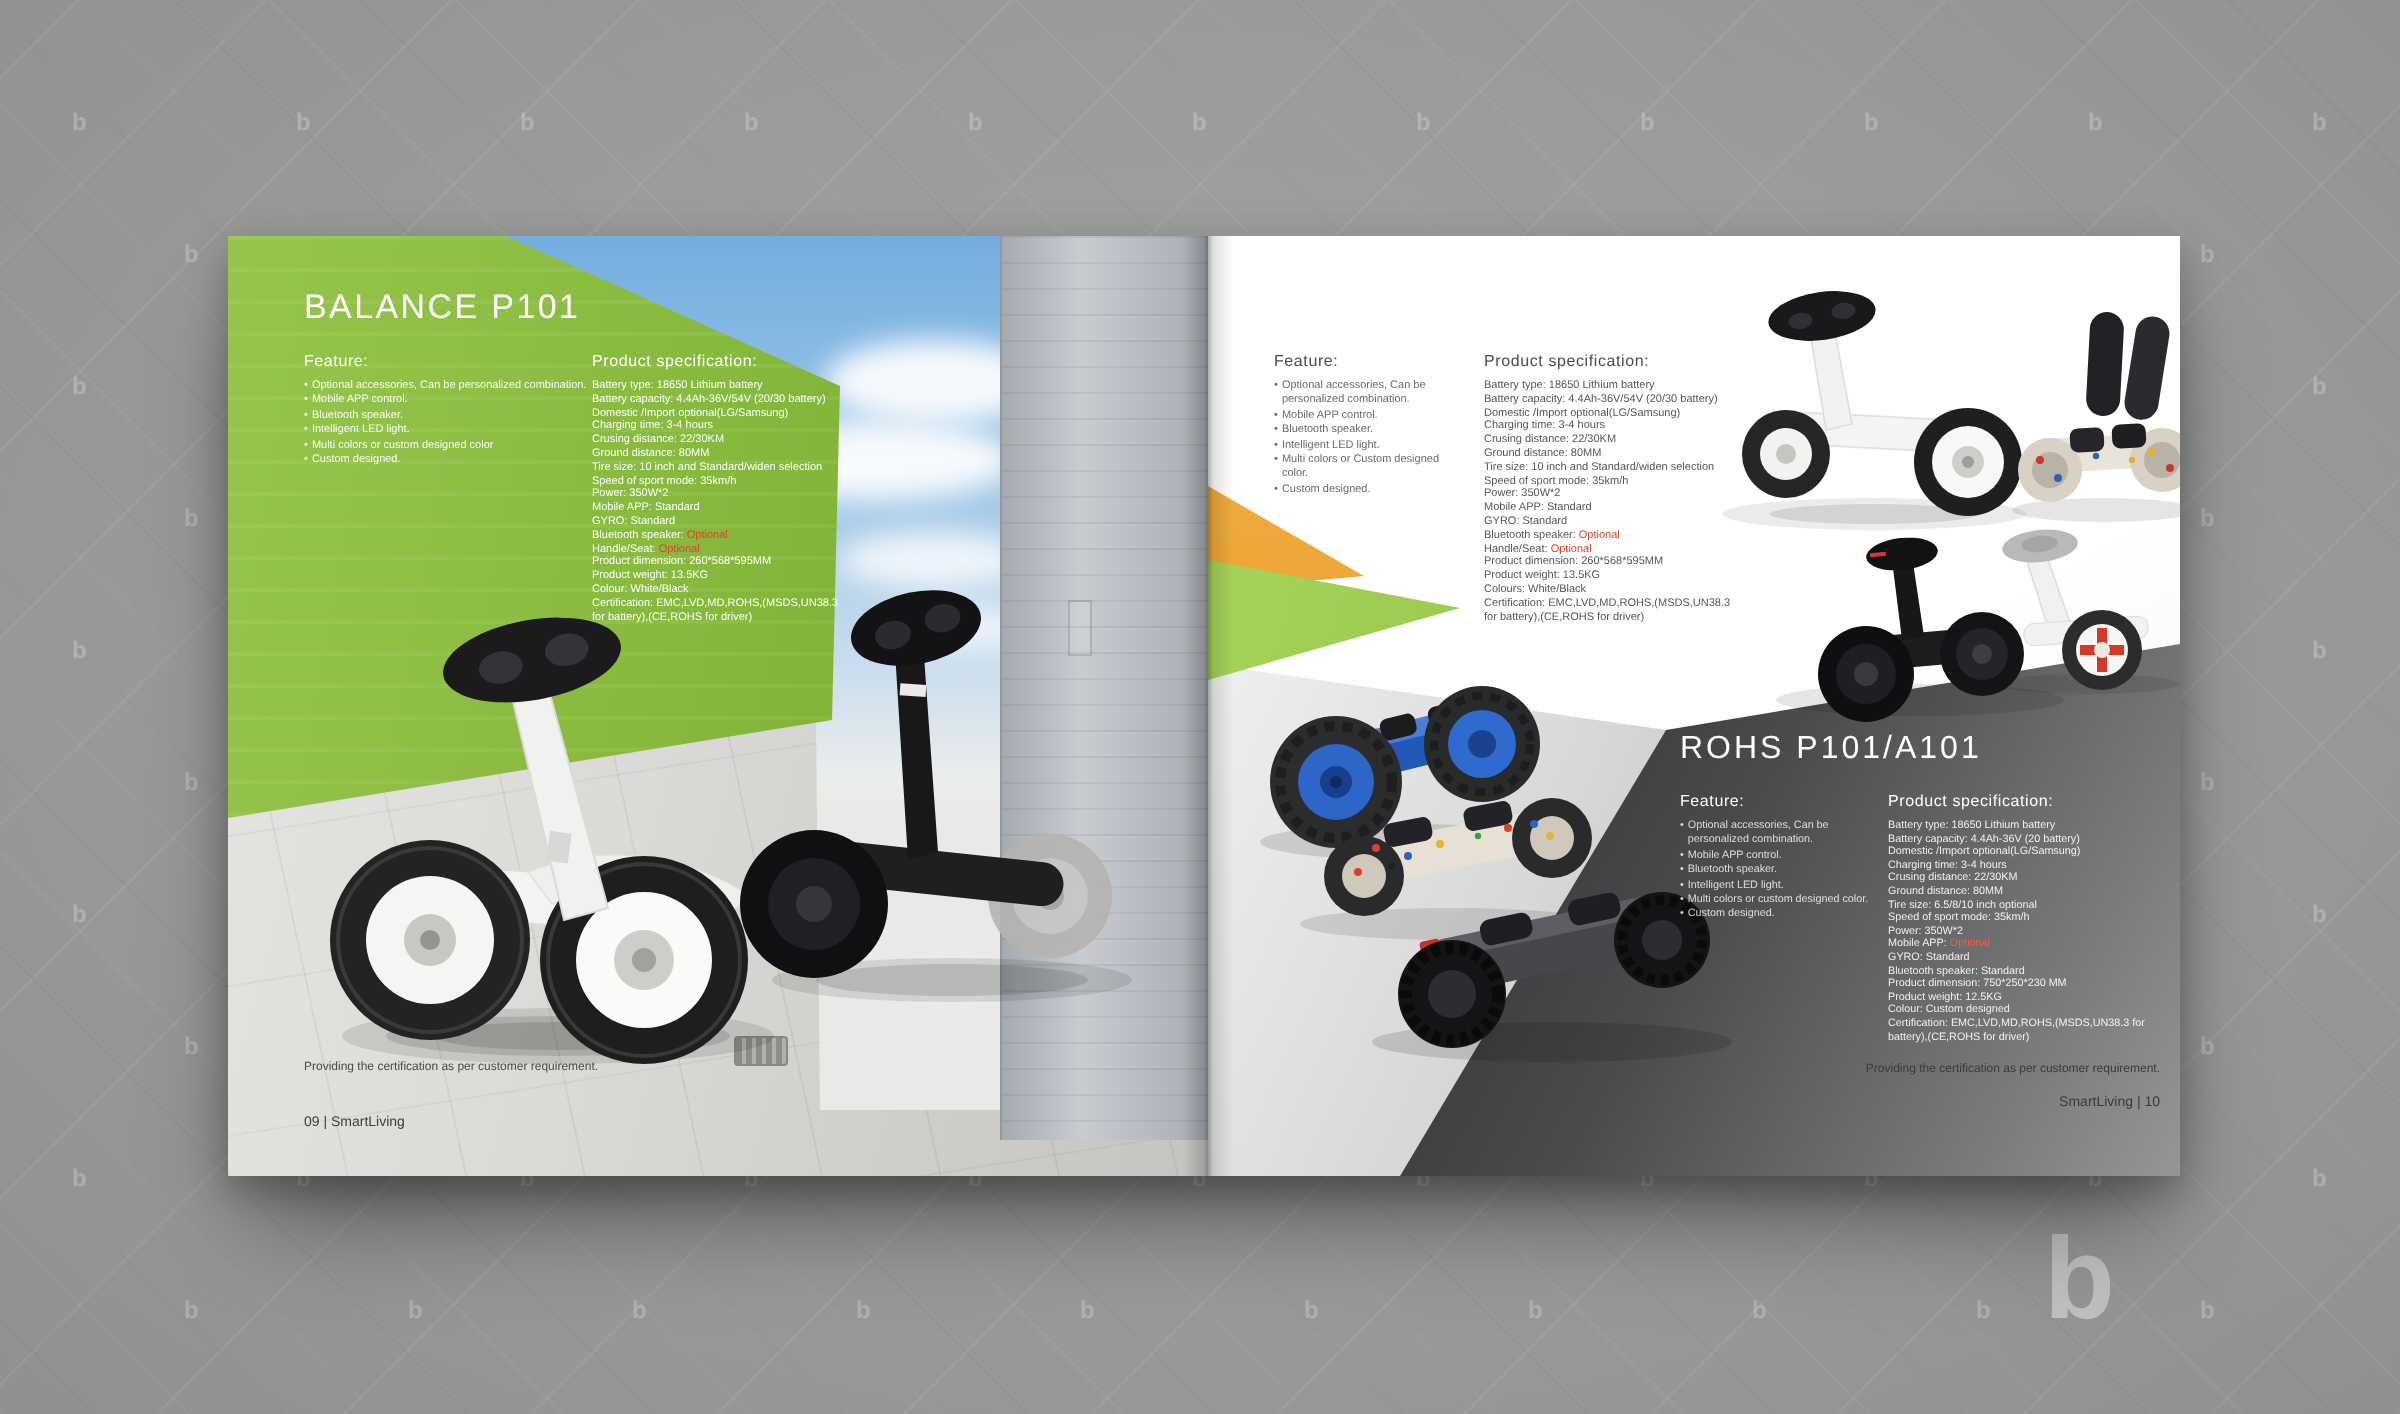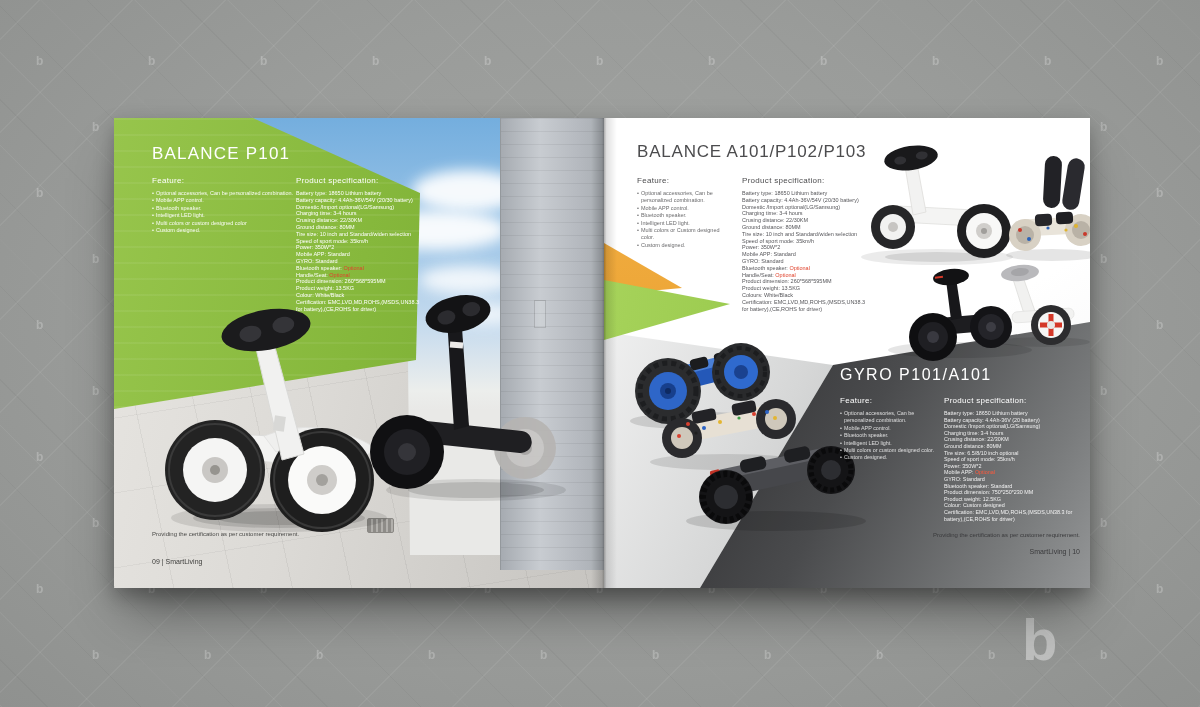--- a/index.html
+++ b/index.html
@@ -487,21 +487,20 @@
           <rect x="106" y="352" width="10" height="6" rx="2" fill="#c23327" transform="rotate(-12 111 355)"></rect>
           <circle cx="122" cy="379" r="27" fill="#141416"></circle>
             <circle cx="122" cy="379" r="23" fill="none" stroke="#0a0a0b" stroke-width="6" stroke-dasharray="4 3"></circle>
             <circle cx="122" cy="379" r="12" fill="#2c2d31"></circle>
           <circle cx="227" cy="352" r="24" fill="#141416"></circle>
             <circle cx="227" cy="352" r="20" fill="none" stroke="#0a0a0b" stroke-width="5" stroke-dasharray="4 3"></circle>
             <circle cx="227" cy="352" r="10" fill="#2c2d31"></circle>
         </g>
       </svg>
 
-      <h1 class="page-title t-dark rp-title" style="position:absolute;">BALANCE A101/P102/P103</h1>
 
       <div class="rp-feature">
         <div class="col-heading">Feature:</div>
         <div class="feat-item">
             <span class="bl">•</span>
             <span>Optional accessories, Can be personalized combination.</span>
           </div>
           <div class="feat-item">
             <span class="bl">•</span>
             <span>Mobile APP control.</span>
@@ -539,21 +538,21 @@
           <div class="spec-line"><span>GYRO: Standard</span><span class="red"></span></div>
           <div class="spec-line"><span>Bluetooth speaker: </span><span class="red">Optional</span></div>
           <div class="spec-line"><span>Handle/Seat: </span><span class="red">Optional</span></div>
           <div class="spec-line"><span>Product dimension: 260*568*595MM</span><span class="red"></span></div>
           <div class="spec-line"><span>Product weight: 13.5KG</span><span class="red"></span></div>
           <div class="spec-line"><span>Colours: White/Black</span><span class="red"></span></div>
           <div class="spec-line"><span>Certification: EMC,LVD,MD,ROHS,(MSDS,UN38.3 for battery),(CE,ROHS for driver)</span><span class="red"></span></div>
       </div>
 
       <div class="on-dark">
-        <h2 class="page-title t-white swing-title" style="position:absolute;">GYRO P101/A101</h2>
+        <h2 class="page-title t-white swing-title" style="position:absolute;">ROHS P101/A101</h2>
 
         <div class="sw-feature">
           <div class="col-heading">Feature:</div>
           <div class="feat-item">
               <span class="bl">•</span>
               <span>Optional accessories, Can be personalized combination.</span>
             </div>
             <div class="feat-item">
               <span class="bl">•</span>
               <span>Mobile APP control.</span>

